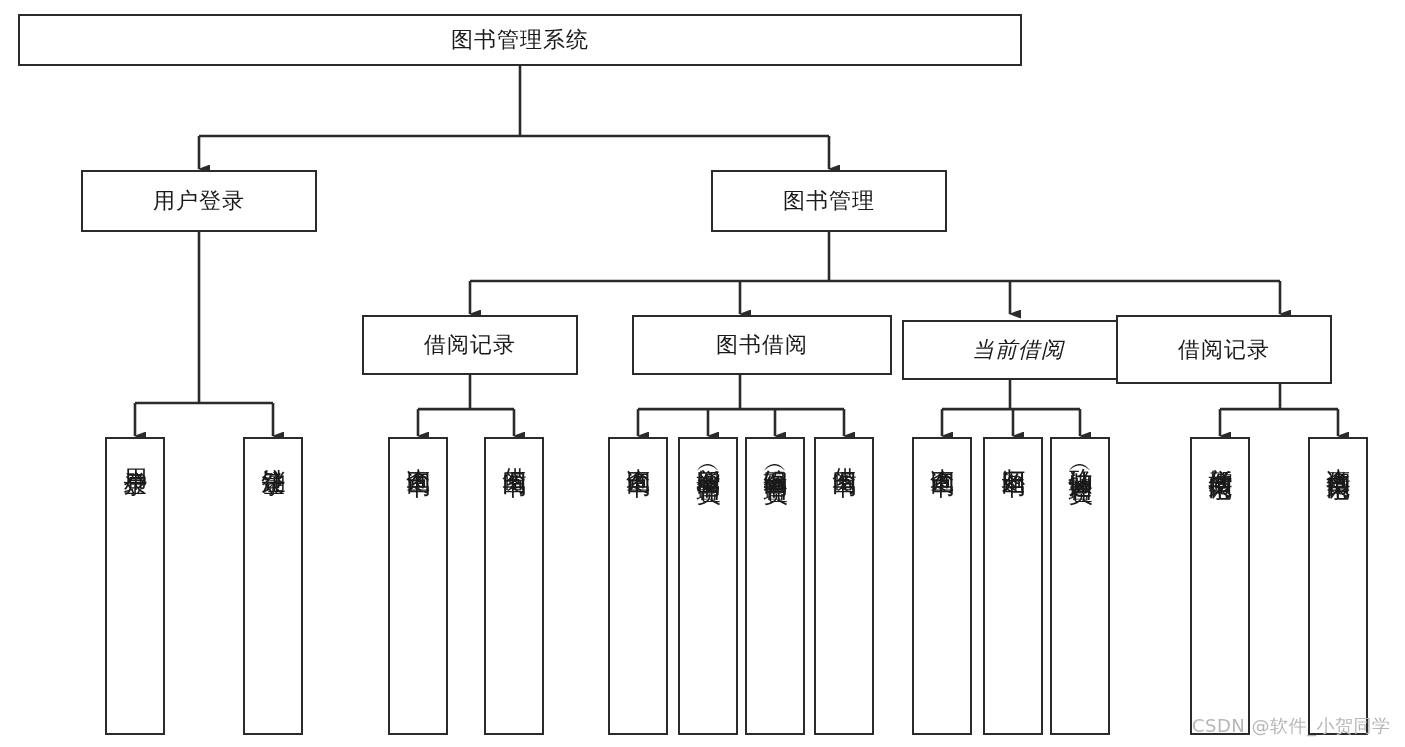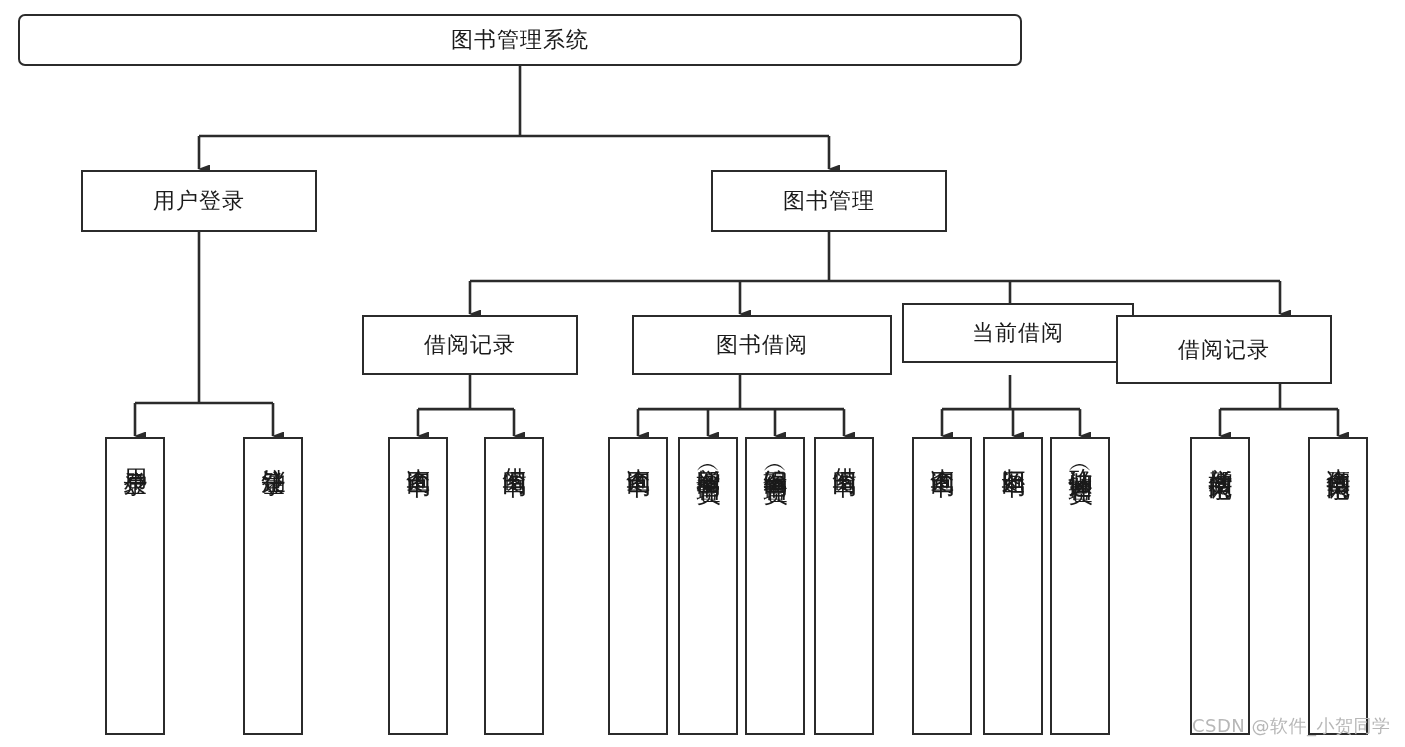--- a/index.html
+++ b/index.html
@@ -105,36 +105,36 @@
         <path d="M1013,409.1 L1013,436" marker-end="url(#arrowhead)"></path>
         <path d="M1080,409.1 L1080,436" marker-end="url(#arrowhead)"></path>
         <path d="M1280,375 L1280,409.1"></path>
         <path d="M1220,409.1 L1338,409.1"></path>
         <path d="M1220,409.1 L1220,436" marker-end="url(#arrowhead)"></path>
         <path d="M1338,409.1 L1338,436" marker-end="url(#arrowhead)"></path>
       </g>
   </svg>
 
   <div id="node-layer">
-      <div class="node horizontal" style="left: 18px; top: 14px; width: 1004px; height: 52px; border-color: rgb(43, 43, 43); background: rgb(255, 255, 255); border-radius: 7px;">
+      <div class="node horizontal" style="left: 18px; top: 14px; width: 1004px; height: 52px; border-color: rgb(43, 43, 43); background: rgb(255, 255, 255);">
         <span class="label">图书管理系统</span>
       </div>
       <div class="node horizontal" style="left: 81px; top: 170px; width: 236px; height: 62px; border-color: rgb(43, 43, 43); background: rgb(255, 255, 255);">
         <span class="label">用户登录</span>
       </div>
       <div class="node horizontal" style="left: 711px; top: 170px; width: 236px; height: 62px; border-color: rgb(43, 43, 43); background: rgb(255, 255, 255);">
         <span class="label">图书管理</span>
       </div>
       <div class="node horizontal" style="left: 362px; top: 315px; width: 216px; height: 60px; border-color: rgb(43, 43, 43); background: rgb(255, 255, 255);">
         <span class="label">借阅记录</span>
       </div>
       <div class="node horizontal" style="left: 632px; top: 315px; width: 260px; height: 60px; border-color: rgb(43, 43, 43); background: rgb(255, 255, 255);">
         <span class="label">图书借阅</span>
       </div>
-      <div class="node horizontal" style="left: 902px; top: 303px; width: 232px; height: 60px; border-color: rgb(43, 43, 43); background: rgb(255, 255, 255);">
+      <div class="node horizontal" style="left: 902px; top: 320px; width: 232px; height: 60px; border-color: rgb(43, 43, 43); background: rgb(255, 255, 255); font-style: italic;">
         <span class="label">当前借阅</span>
       </div>
       <div class="node horizontal" style="left: 1116px; top: 315px; width: 216px; height: 69px; border-color: rgb(43, 43, 43); background: rgb(255, 255, 255);">
         <span class="label">借阅记录</span>
       </div>
       <div class="node vertical" style="left: 105px; top: 437px; width: 60px; height: 298px; border-color: rgb(43, 43, 43); background: rgb(255, 255, 255);">
         <span class="label">用户登录</span>
       </div>
       <div class="node vertical" style="left: 243px; top: 437px; width: 60px; height: 298px; border-color: rgb(43, 43, 43); background: rgb(255, 255, 255);">
         <span class="label">注销登录</span>

